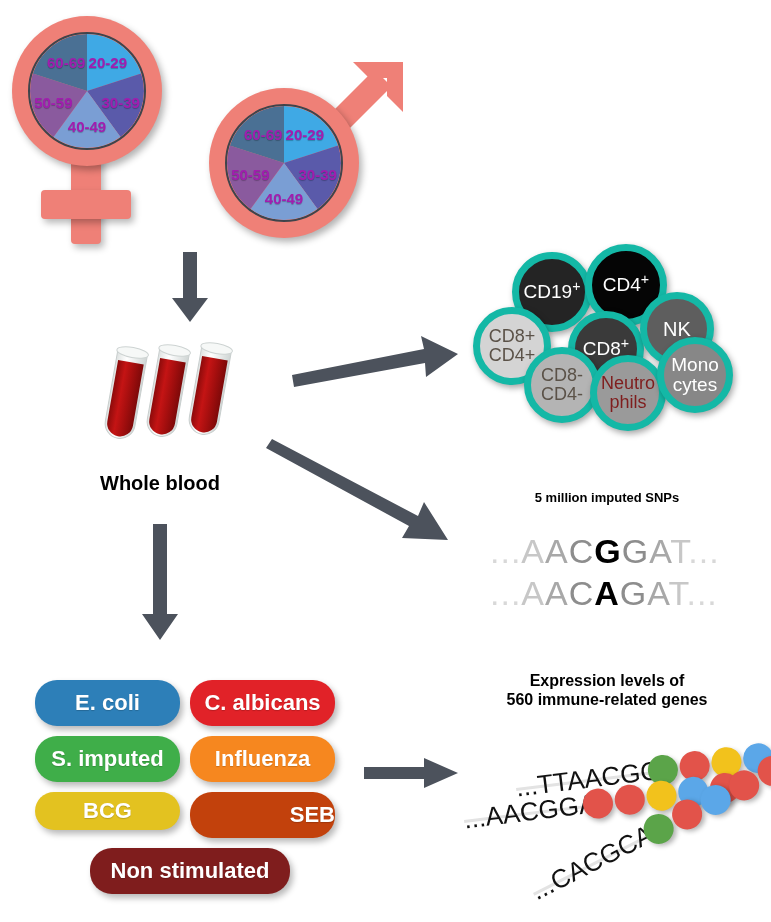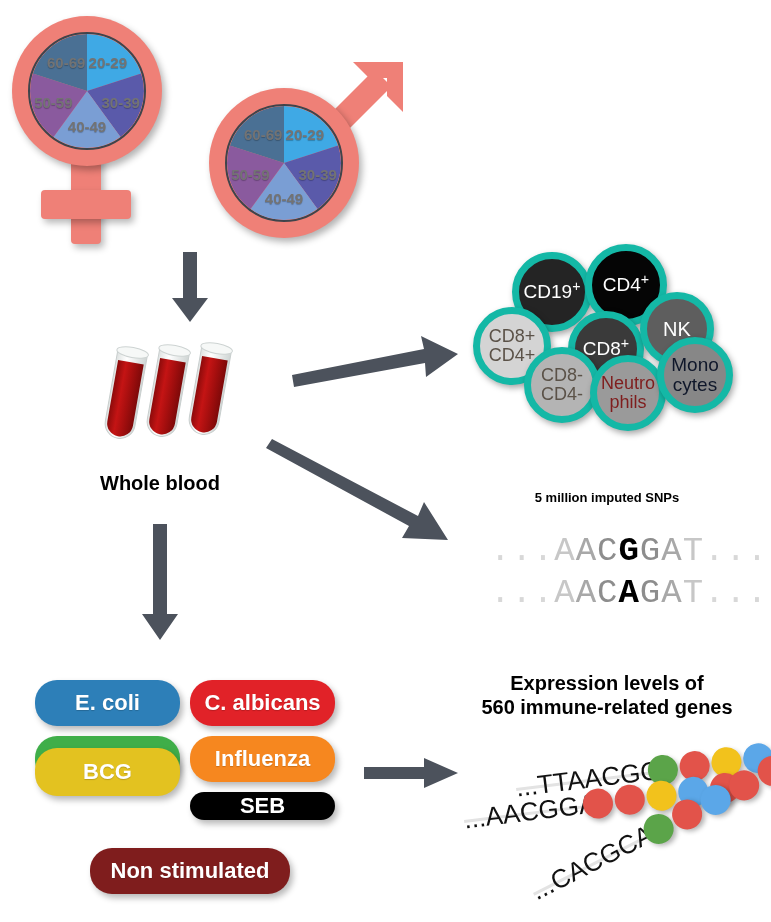--- a/index.html
+++ b/index.html
@@ -27,42 +27,42 @@
     position: absolute;
     font-weight: bold;
     color: #000000;
     text-align: center;
     line-height: 1.18;
     white-space: pre-line;
   }
   #title-individuals { left: 160px; top: 6px;  width: 180px; font-size: 21px; }
   #title-immune      { left: 452px; top: 207px; width: 310px; font-size: 19px; }
   #title-snps        { left: 452px; top: 490px; width: 310px; font-size: 13px; }
-  #title-expression  { left: 452px; top: 672px; width: 310px; font-size: 20px; }
+  #title-expression  { left: 452px; top: 672px; width: 310px; font-size: 16px; }
   #label-wholeblood  { left: 75px;  top: 472px; width: 170px; font-size: 20px; }
 
   
   .gender { position: absolute; }
   .ring {
     position: absolute;
     border-radius: 50%;
     background: #ef8077;
     box-shadow: 3px 4px 7px rgba(0,0,0,0.30);
   }
   .pie-wrap {
     position: absolute;
     border-radius: 50%;
     overflow: hidden;
     border: 2px solid #3f444b;
     box-sizing: border-box;
   }
   .pie-wrap svg { display: block; }
   .pie-label {
     position: absolute;
-    color: #737373;
+    color: #a21caf;
     font-weight: bold;
     white-space: nowrap;
     transform: translate(-50%, -50%);
     text-shadow: 0 1px 1px rgba(0,0,0,0.25);
     text-align: center;
   }
   
   .f-stem {
     position: absolute;
     background: #ef8077;
@@ -87,21 +87,21 @@
     font-weight: normal;
     line-height: 1.05;
     box-shadow: 2px 3px 6px rgba(0,0,0,0.35);
     white-space: pre-line;
   }
   .cell sup { font-size: 0.75em; vertical-align: super; line-height: 0; }
 
   
   .snp-row {
     position: absolute;
-    font-family: Liberation Mono, monospace;
+    font-family: Liberation Sans, sans-serif;
     font-size: 34px;
     letter-spacing: 1px;
     white-space: nowrap;
   }
   .snp-row .faded { color: #c7c7c7; }
   .snp-row .mid   { color: #a8a8a8; }
   .snp-row .near  { color: #8d8d8d; }
   .snp-row .key   { color: #000000; font-weight: bold; }
   .snp-row .dots  { color: #d8d8d8; }
 
@@ -266,21 +266,21 @@
       <div class="cell" style="left: 512px; top: 252px; width: 80px; height: 80px; background: rgb(36, 36, 36); color: rgb(255, 255, 255); font-size: 19px;"><span>CD19<sup>+</sup></span></div>
       <div class="cell" style="left: 585px; top: 244px; width: 82px; height: 82px; background: rgb(5, 5, 5); color: rgb(255, 255, 255); font-size: 19px;"><span>CD4<sup>+</sup></span></div>
       <div class="cell" style="left: 473px; top: 307px; width: 78px; height: 78px; background: rgb(212, 212, 212); color: rgb(91, 82, 72); font-size: 18px;"><span style="white-space: pre-line;">CD8+
 CD4+</span></div>
       <div class="cell" style="left: 568px; top: 311px; width: 76px; height: 76px; background: rgb(58, 58, 58); color: rgb(255, 255, 255); font-size: 19px;"><span>CD8<sup>+</sup></span></div>
       <div class="cell" style="left: 640px; top: 292px; width: 74px; height: 74px; background: rgb(94, 94, 94); color: rgb(255, 255, 255); font-size: 20px;"><span style="white-space: pre-line;">NK</span></div>
       <div class="cell" style="left: 524px; top: 347px; width: 76px; height: 76px; background: rgb(180, 180, 180); color: rgb(91, 82, 72); font-size: 18px;"><span style="white-space: pre-line;">CD8-
 CD4-</span></div>
       <div class="cell" style="left: 590px; top: 355px; width: 76px; height: 76px; background: rgb(154, 154, 154); color: #7f1d1d; font-size: 18px;"><span style="white-space: pre-line;">Neutro
 phils</span></div>
-      <div class="cell" style="left: 657px; top: 337px; width: 76px; height: 76px; background: rgb(135, 135, 135); color: #0f172a; font-size: 19px;"><span style="white-space: pre-line;">Mono
+      <div class="cell" style="left: 657px; top: 337px; width: 76px; height: 76px; background: rgb(135, 135, 135); color: #ffffff; font-size: 19px;"><span style="white-space: pre-line;">Mono
 cytes</span></div>
     </div>
 
   <div class="heading" id="title-snps">5 million imputed SNPs</div>
   <div id="snp-rows">
       <div class="snp-row" style="left: 490px; top: 532px;"><span class="dots">...</span><span class="faded">A</span><span class="mid">A</span><span class="near">C</span><span class="key">G</span><span class="near">G</span><span class="mid">A</span><span class="faded">T</span><span class="dots">...</span></div>
       <div class="snp-row" style="left: 490px; top: 574px;"><span class="dots">...</span><span class="faded">A</span><span class="mid">A</span><span class="near">C</span><span class="key">A</span><span class="near">G</span><span class="mid">A</span><span class="faded">T</span><span class="dots">...</span></div>
     </div>
 
   <div id="stimuli-pills">
@@ -289,24 +289,24 @@
       </div>
       <div class="pill" style="left: 190px; top: 680px; width: 145px; height: 46px; background: rgb(225, 34, 40);">
         <span>C. albicans</span>
       </div>
       <div class="pill" style="left: 35px; top: 736px; width: 145px; height: 46px; background: rgb(63, 174, 73);">
         <span>S. imputed</span>
       </div>
       <div class="pill" style="left: 190px; top: 736px; width: 145px; height: 46px; background: rgb(246, 135, 31);">
         <span>Influenza</span>
       </div>
-      <div class="pill" style="left: 35px; top: 748px; width: 145px; height: 48px; background: rgb(227, 194, 32);">
+      <div class="pill" style="left: 35px; top: 792px; width: 145px; height: 38px; background: rgb(227, 194, 32);">
         <span>BCG</span>
       </div>
-      <div class="pill" style="left: 190px; top: 792px; width: 145px; height: 28px; background: #000000;">
+      <div class="pill" style="left: 190px; top: 792px; width: 145px; height: 46px; background: #c2410c; justify-content: flex-end;">
         <span>SEB</span>
       </div>
       <div class="pill" style="left: 90px; top: 848px; width: 200px; height: 46px; background: #7f1d1d;">
         <span>Non stimulated</span>
       </div>
     </div>
 
   <svg class="arrow-svg" style="left:364px; top:756px;" width="96" height="34" viewBox="0 0 96 34">
     <path d="M 0 11 L 60 11 L 60 2 L 94 17 L 60 32 L 60 23 L 0 23 Z" fill="#4c525c"></path>
   </svg>

